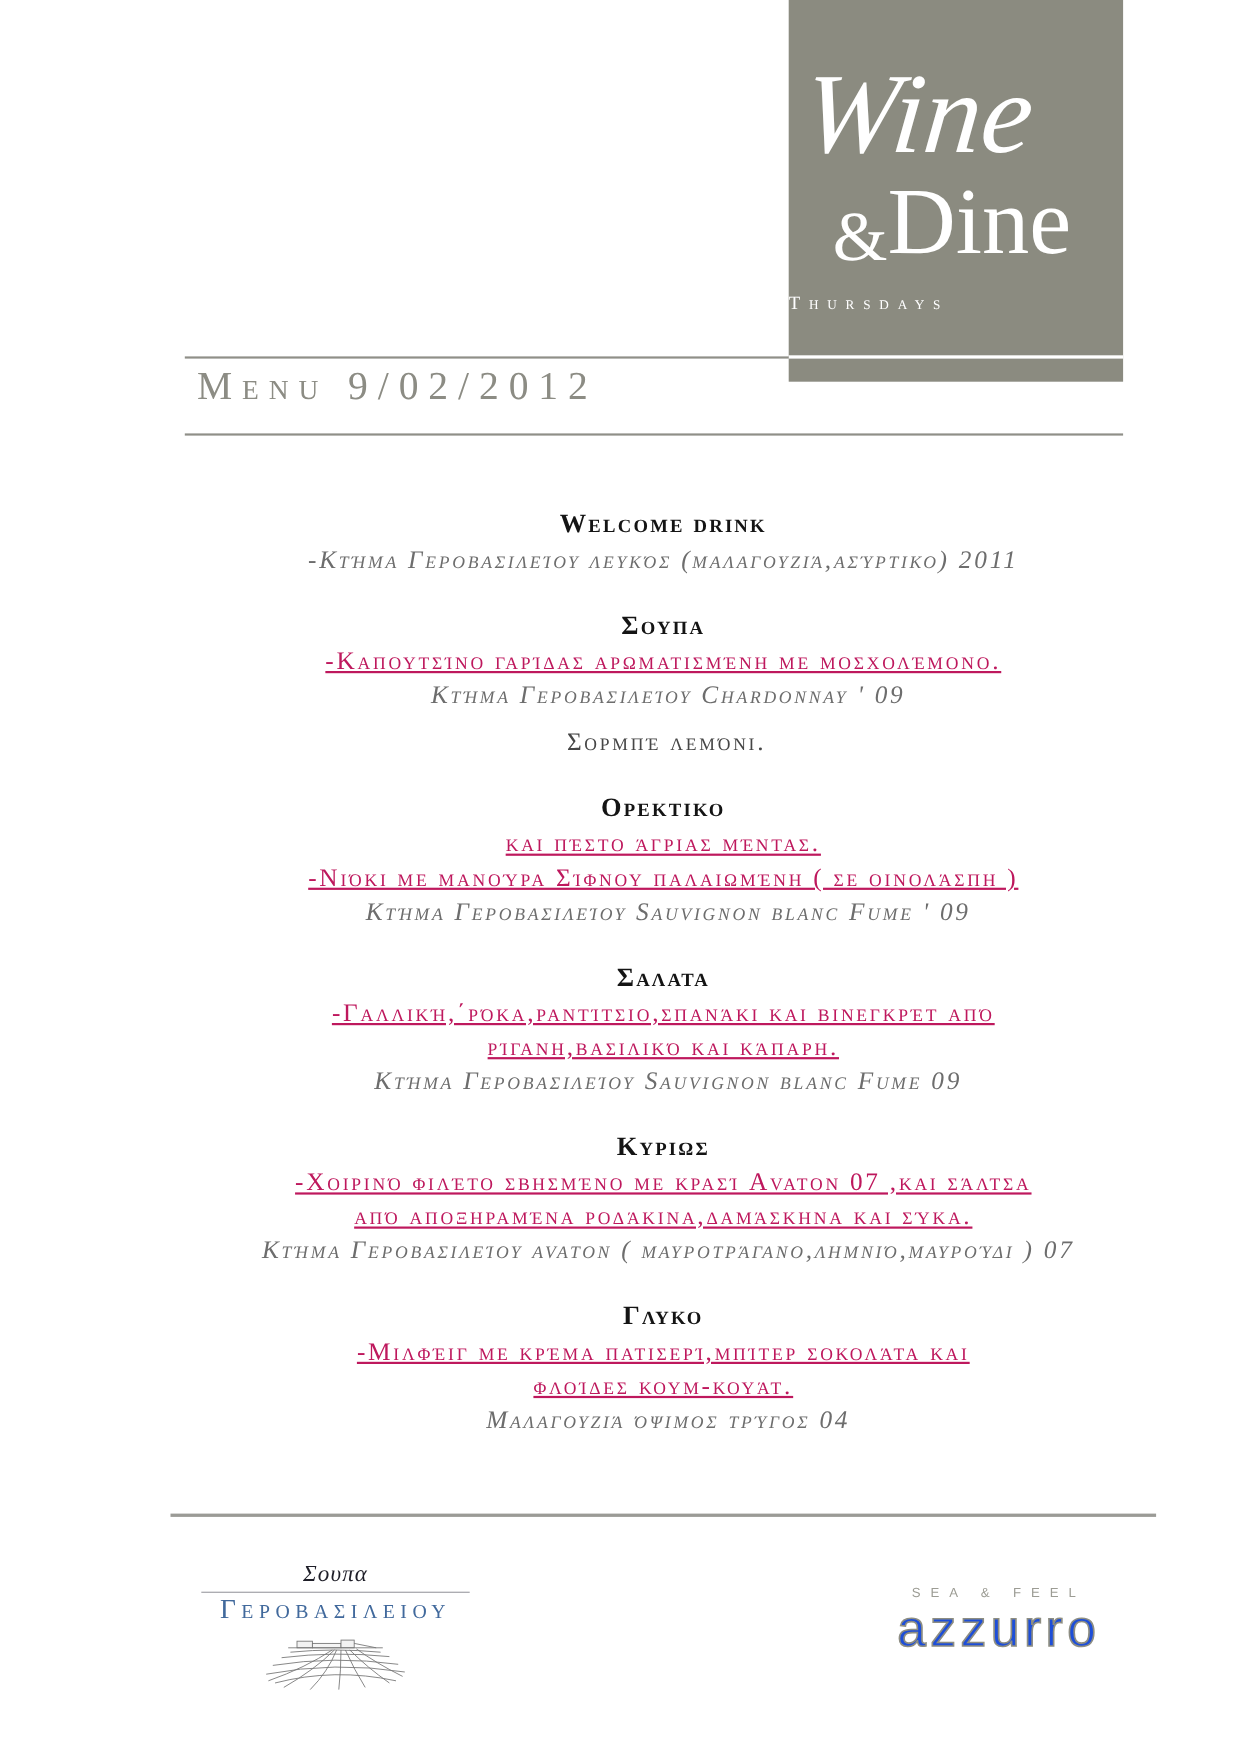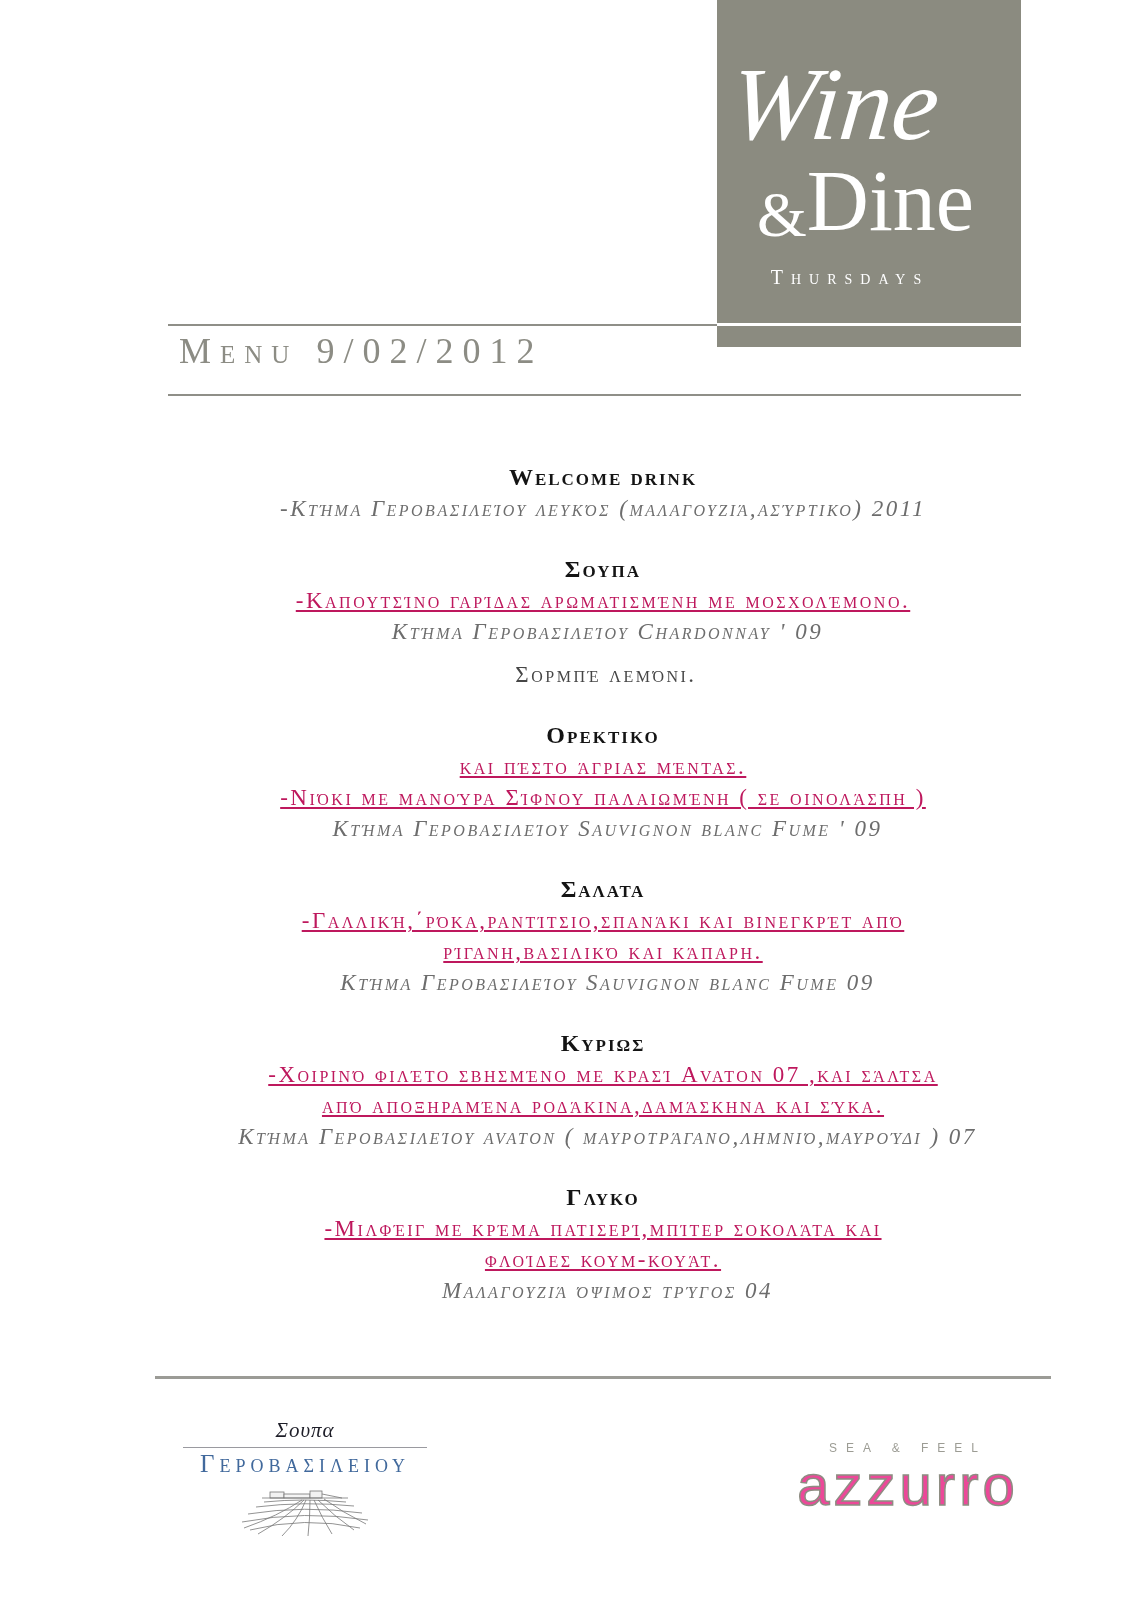--- a/index.html
+++ b/index.html
@@ -20,22 +20,22 @@
     font-size:104px; font-style:italic; color:#ffffff;
     transform:skewX(-6deg); line-height:1;
   }
   .dine-line {
     position:absolute; left:40px; top:158px; color:#ffffff; line-height:1;
     white-space:nowrap;
   }
   .dine-line .amp { font-size:64px; vertical-align:-6px; }
   .dine-line .dine { font-size:86px; }
   .thursdays {
-    position:absolute; left:0; right:38px; top:266px; text-align:center;
-    color:#ffffff; font-size:20px; letter-spacing:8px;
+    position:absolute; left:0; right:38px; top:266px; text-align:left;
+    color:#ffffff; font-size:17px; letter-spacing:8px;
   }
   .box-white-line {
     position:absolute; left:0; right:0; top:323px; height:3px; background:#ffffff;
   }
 
   
   .rule { position:absolute; background:#8f8f88; }
   .rule-top  { left:168px; top:324px; width:549px; height:2px; }
   .rule-mid  { left:168px; top:394px; width:853px; height:2px; }
   .rule-bottom { left:155px; top:1376px; width:896px; height:3px; background:#9b9b96; }
@@ -82,22 +82,22 @@
 
   .azzurro {
     position:absolute; left:795px; top:1441px; width:226px; text-align:center;
   }
   .azzurro .tagline {
     font-family:"Liberation Sans","DejaVu Sans",sans-serif;
     font-size:12px; letter-spacing:9px; color:#9c9c94; white-space:nowrap;
   }
   .azzurro .brand {
     font-family:"Liberation Sans","DejaVu Sans",sans-serif;
-    font-size:58px; letter-spacing:4px; line-height:1.05;
-    color:#ec4899; -webkit-text-stroke:1.5px #8d8d82;
+    font-size:47px; letter-spacing:4px; line-height:1.05;
+    color:#1d4ed8; -webkit-text-stroke:1.5px #8d8d82;
   }
 </style>
 </head>
 <body>
 
 <div class="page">
 
   <div class="logo-box">
     <div class="wine-script">Wine</div>
     <div class="dine-line">

